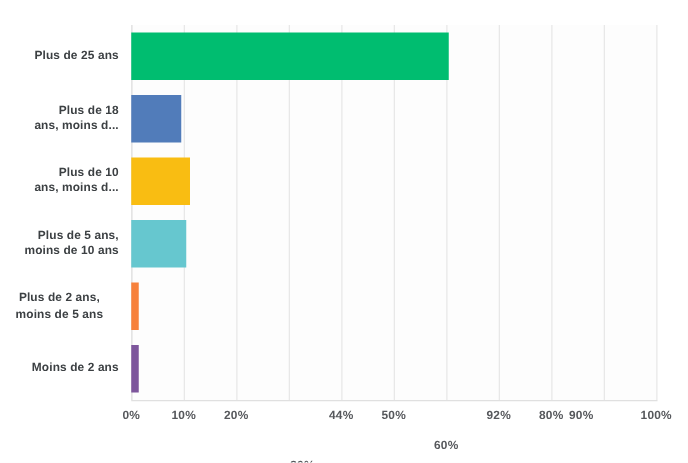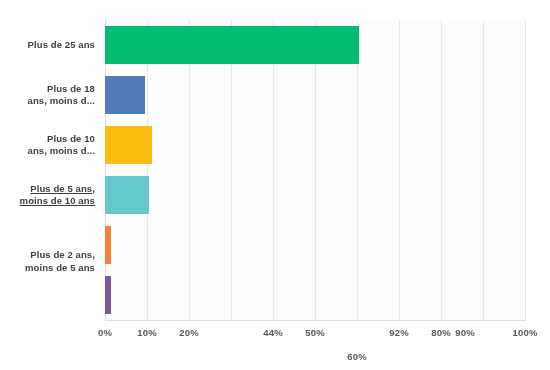--- a/index.html
+++ b/index.html
@@ -101,24 +101,25 @@
 <body>
 
 <div id="chart-root">
 
   <div id="label-column">
       <div class="cat-label" style="top: 18.75px;">Plus de 25 ans</div>
       <div class="cat-label" style="top: 62.5px;">Plus de 18
 ans, moins d...</div>
       <div class="cat-label" style="top: 112.5px; padding-left: 20px;">Plus de 10
 ans, moins d...</div>
-      <div class="cat-label" style="top: 162.5px; text-decoration: underline;">Plus de 5 ans,
+      <div class="cat-label" style="top: 162.5px;">Plus de 5 ans,
 moins de 10 ans</div>
-      <div class="cat-label" style="top: 229px;">Plus de 2 ans,
+      <div class="cat-label" style="top: 213px; text-align: center;">Plus de 2 ans,
 moins de 5 ans</div>
+      <div class="cat-label" style="top: 268.75px;">Moins de 2 ans</div>
     </div>
 
   <div id="plot-area">
       <div class="gridline axis-start" style="left: 0px;"></div>
       <div class="gridline" style="left: 42px;"></div>
       <div class="gridline" style="left: 84px;"></div>
       <div class="gridline" style="left: 126px;"></div>
       <div class="gridline" style="left: 168px;"></div>
       <div class="gridline" style="left: 210px;"></div>
       <div class="gridline" style="left: 252px;"></div>

